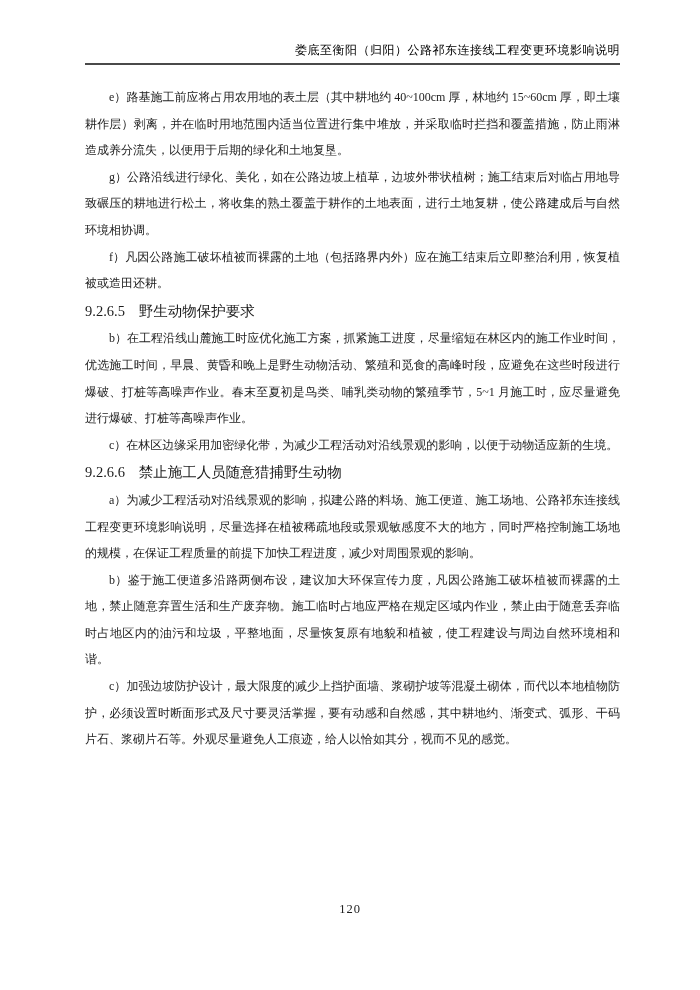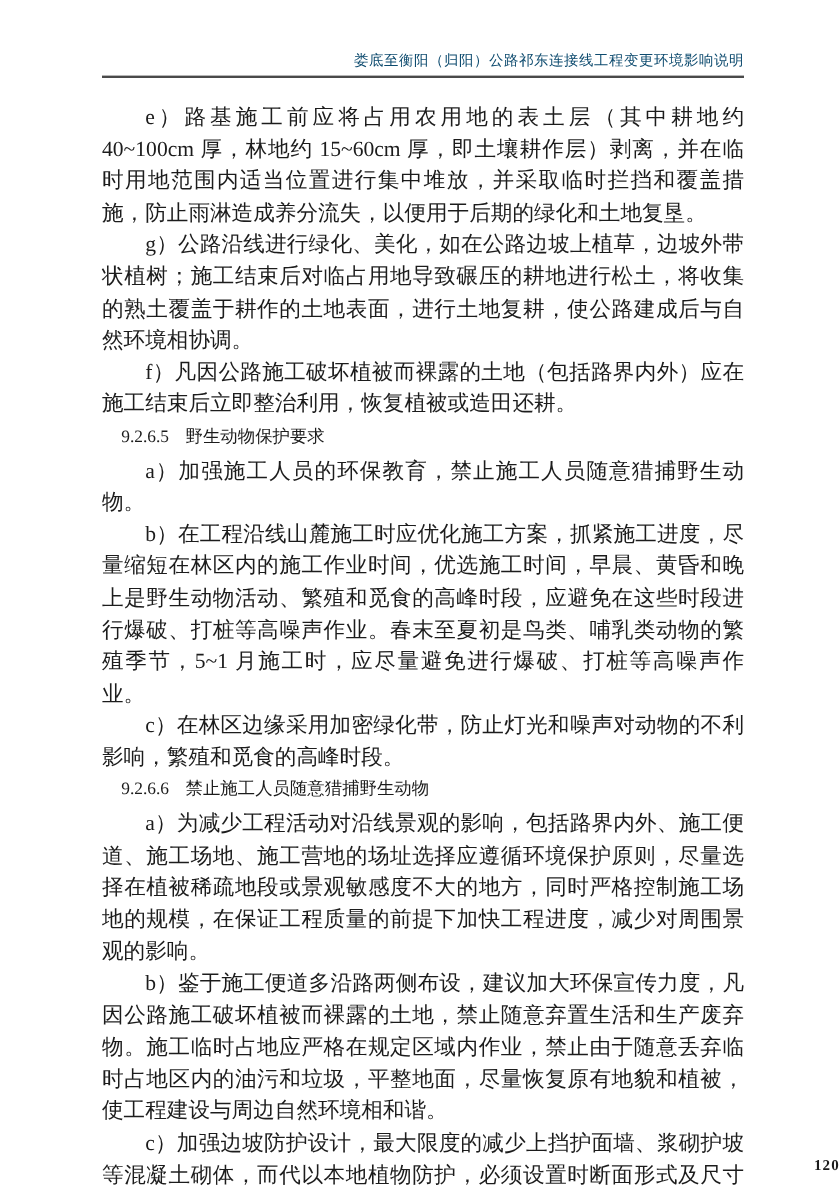--- a/index.html
+++ b/index.html
@@ -17,57 +17,56 @@
   .header {
     position: absolute;
     top: 42px;
     left: 85px;
     right: 80px;
   }
   .header-title {
     text-align: right;
     font-size: 12px;
     letter-spacing: 0.5px;
-    color: #0c4a6e;
+    color: #000000;
     padding-bottom: 4px;
     white-space: nowrap;
   }
   .header-rule {
     height: 0;
     border-top: 2px solid #4a4a4a;
   }
   .content {
     position: absolute;
     top: 84px;
     left: 85px;
     right: 80px;
     text-align: justify;
     text-justify: inter-ideograph;
   }
   .para {
     margin: 0;
-    font-size: 18px;
+    font-size: 12px;
     line-height: 26.6px;
     text-indent: 2em;
   }
   .heading {
-    margin: 1px 16px;
+    margin: 1px 0;
     font-size: 14.5px;
     line-height: 26.6px;
     font-weight: normal;
     text-indent: 0;
   }
   .heading .sec-title { margin-left: 0.7em; }
   .footer {
     position: absolute;
-    top: 962px;
+    top: 899px;
     left: 0;
     width: 100%;
-    text-align: right;
-    font-weight: bold;
+    text-align: center;
   }
   .page-number {
     font-size: 12.5px;
     color: #1c1c1c;
     letter-spacing: 1px;
   }
 </style>
 </head>
 <body>
 
@@ -82,30 +81,29 @@
 
     <p class="para">e）路基施工前应将占用农用地的表土层（其中耕地约 40~100cm 厚，林地约 15~60cm 厚，即土壤耕作层）剥离，并在临时用地范围内适当位置进行集中堆放，并采取临时拦挡和覆盖措施，防止雨淋造成养分流失，以便用于后期的绿化和土地复垦。</p>
     <p class="para">g）公路沿线进行绿化、美化，如在公路边坡上植草，边坡外带状植树；施工结束后对临占用地导致碾压的耕地进行松土，将收集的熟土覆盖于耕作的土地表面，进行土地复耕，使公路建成后与自然环境相协调。</p>
     <p class="para">f）凡因公路施工破坏植被而裸露的土地（包括路界内外）应在施工结束后立即整治利用，恢复植被或造田还耕。</p>
 
     <h3 class="heading">
       <span class="sec-number">9.2.6.5</span>
       <span class="sec-title">野生动物保护要求</span>
     </h3>
 
-    <p class="para">a）加强施工人员的环保教育，禁止施工人员随意猎捕野生动物。</p>
     <p class="para">b）在工程沿线山麓施工时应优化施工方案，抓紧施工进度，尽量缩短在林区内的施工作业时间，优选施工时间，早晨、黄昏和晚上是野生动物活动、繁殖和觅食的高峰时段，应避免在这些时段进行爆破、打桩等高噪声作业。春末至夏初是鸟类、哺乳类动物的繁殖季节，5~1 月施工时，应尽量避免进行爆破、打桩等高噪声作业。</p>
-    <p class="para">c）在林区边缘采用加密绿化带，防止灯光和噪声对动物的不利影响，繁殖和觅食的高峰时段。</p>
+    <p class="para">c）在林区边缘采用加密绿化带，为减少工程活动对沿线景观的影响，以便于动物适应新的生境。</p>
 
     <h3 class="heading">
       <span class="sec-number">9.2.6.6</span>
       <span class="sec-title">禁止施工人员随意猎捕野生动物</span>
     </h3>
 
-    <p class="para">a）为减少工程活动对沿线景观的影响，包括路界内外、施工便道、施工场地、施工营地的场址选择应遵循环境保护原则，尽量选择在植被稀疏地段或景观敏感度不大的地方，同时严格控制施工场地的规模，在保证工程质量的前提下加快工程进度，减少对周围景观的影响。</p>
+    <p class="para">a）为减少工程活动对沿线景观的影响，拟建公路的料场、施工便道、施工场地、公路祁东连接线工程变更环境影响说明，尽量选择在植被稀疏地段或景观敏感度不大的地方，同时严格控制施工场地的规模，在保证工程质量的前提下加快工程进度，减少对周围景观的影响。</p>
     <p class="para">b）鉴于施工便道多沿路两侧布设，建议加大环保宣传力度，凡因公路施工破坏植被而裸露的土地，禁止随意弃置生活和生产废弃物。施工临时占地应严格在规定区域内作业，禁止由于随意丢弃临时占地区内的油污和垃圾，平整地面，尽量恢复原有地貌和植被，使工程建设与周边自然环境相和谐。</p>
     <p class="para">c）加强边坡防护设计，最大限度的减少上挡护面墙、浆砌护坡等混凝土砌体，而代以本地植物防护，必须设置时断面形式及尺寸要灵活掌握，要有动感和自然感，其中耕地约、渐变式、弧形、干码片石、浆砌片石等。外观尽量避免人工痕迹，给人以恰如其分，视而不见的感觉。</p>
 
   </div>
 
   <div class="footer">
     <span class="page-number">120</span>
   </div>
 
 </div>

